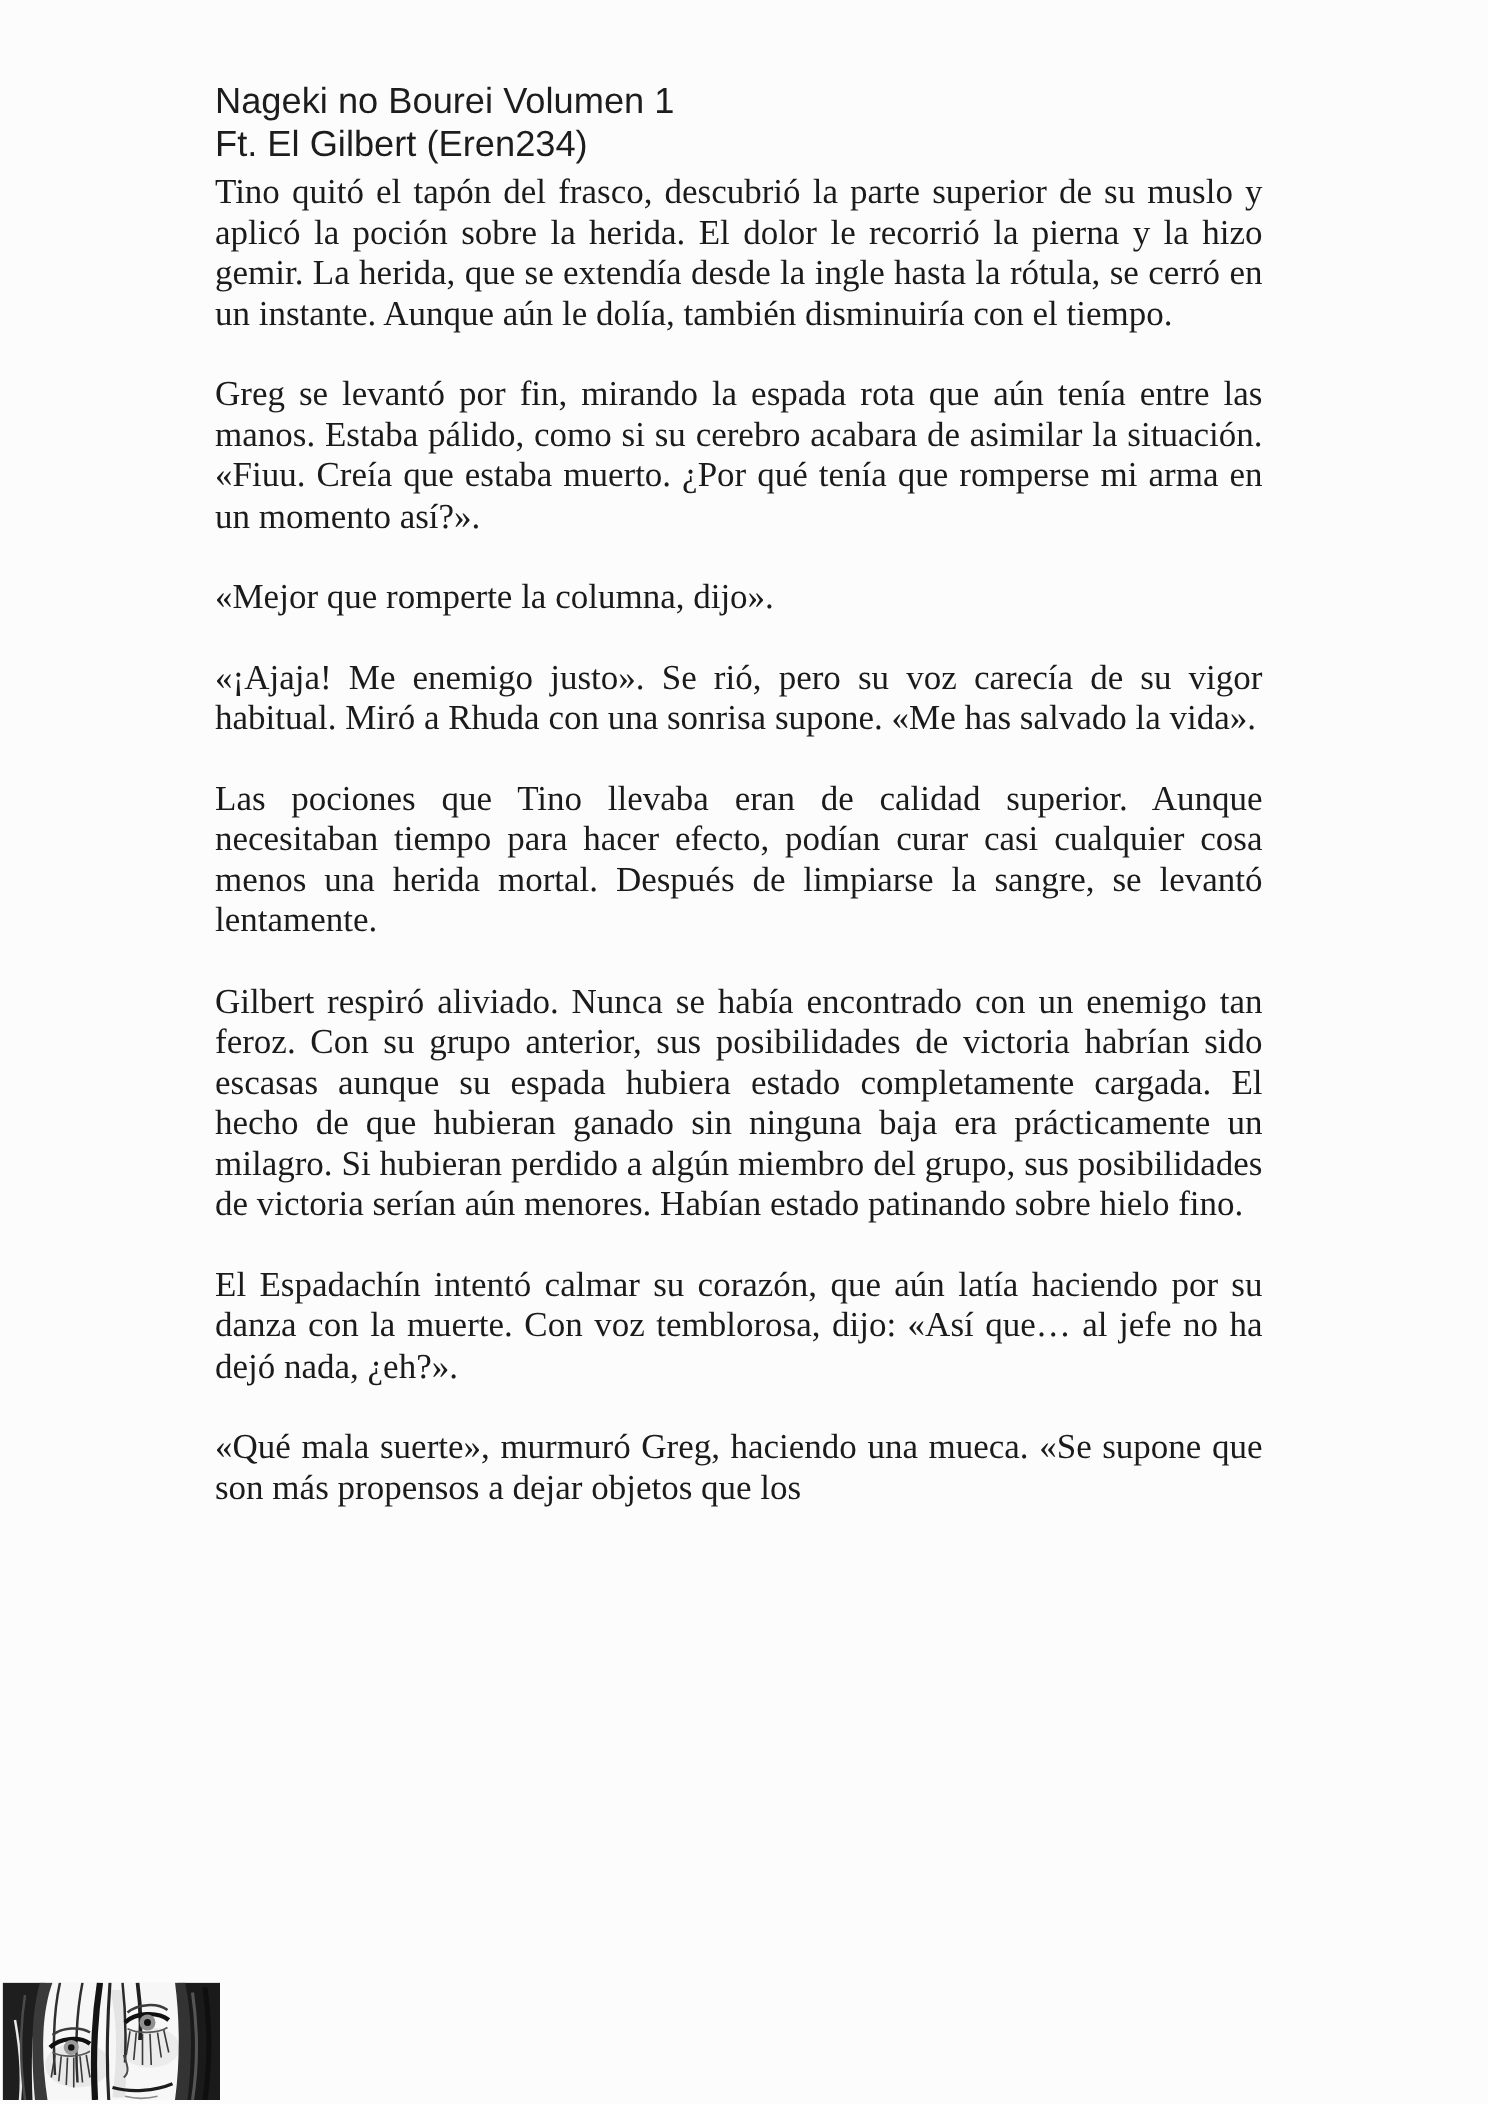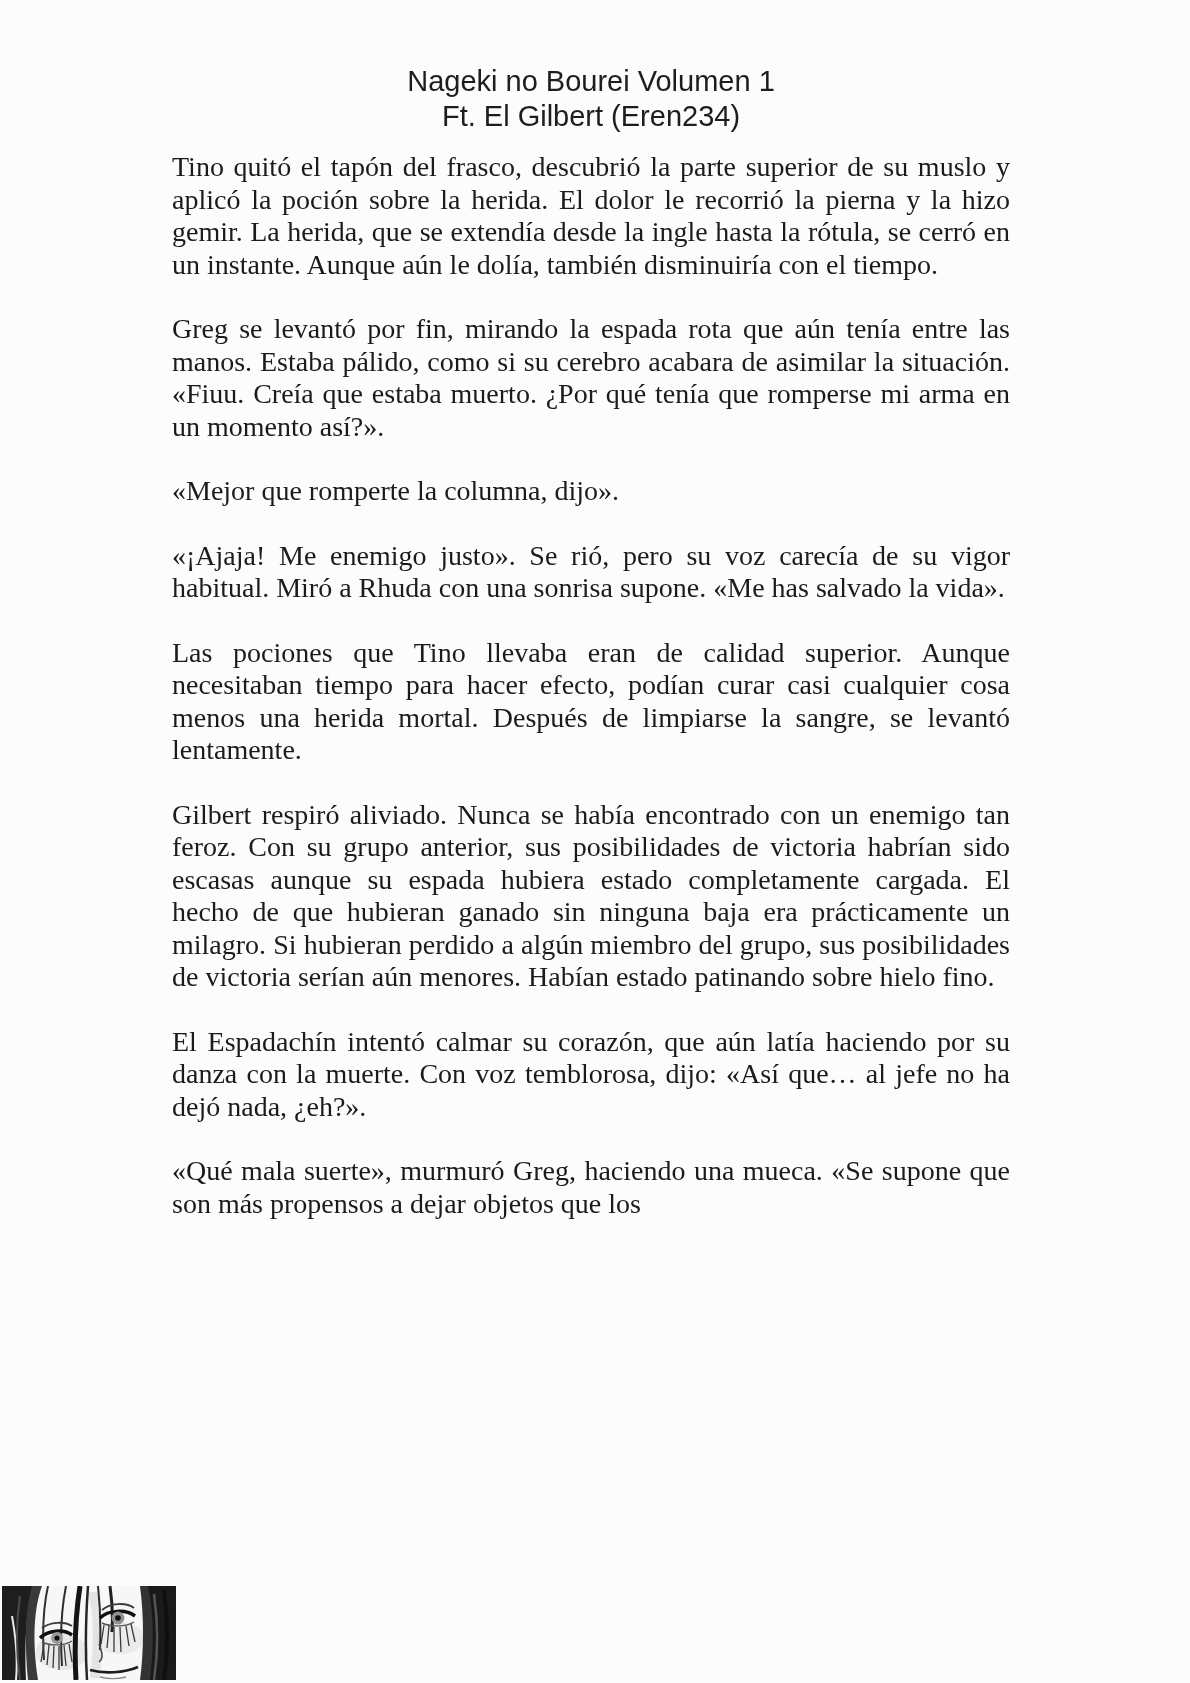--- a/index.html
+++ b/index.html
@@ -13,26 +13,26 @@
   }
   .content {
     position:absolute;
     left:172px; top:64px;
     width:838px;
   }
   .doc-title, .doc-subtitle {
     font-family:"Liberation Sans", sans-serif;
     font-size:29px;
     line-height:35px;
-    text-align:center;
+    text-align:left;
     font-weight:400;
     color:#1d1d1d;
     white-space:nowrap;
   }
-  .body-text { margin-top:17px; }
+  .body-text { margin-top:4px; }
   .body-text p {
     margin:0 0 32px 0;
     font-size:28px;
     line-height:32.5px;
     text-align:justify;
     hyphens:none;
     color:#1b1b1b;
   }
   .body-text p:last-child { margin-bottom:0; }
   .body-text .it { }

